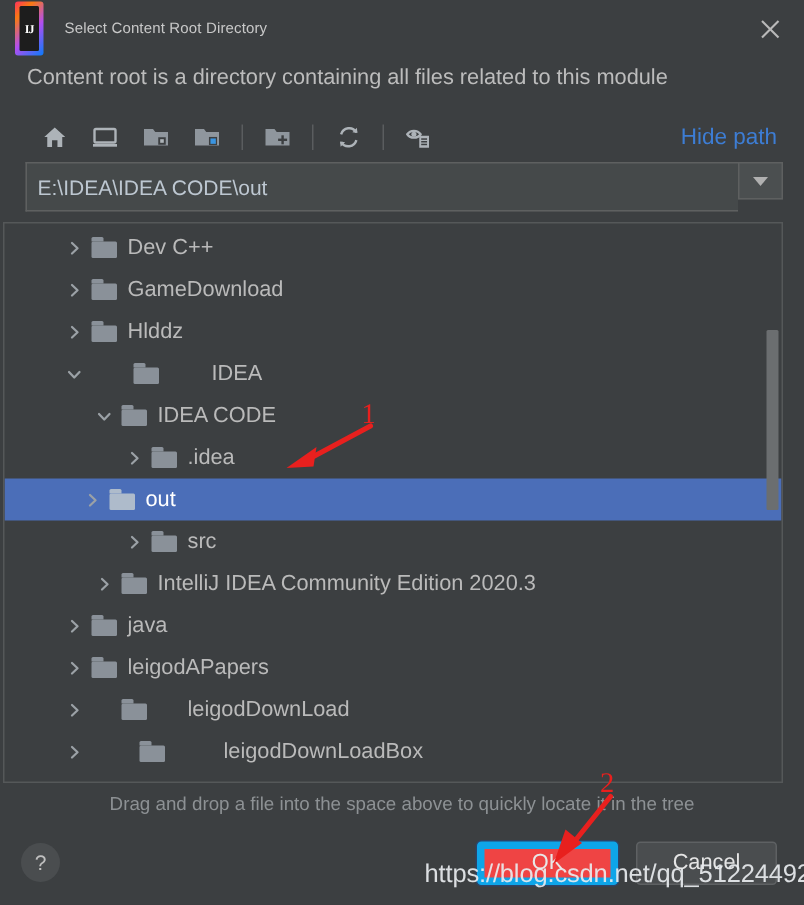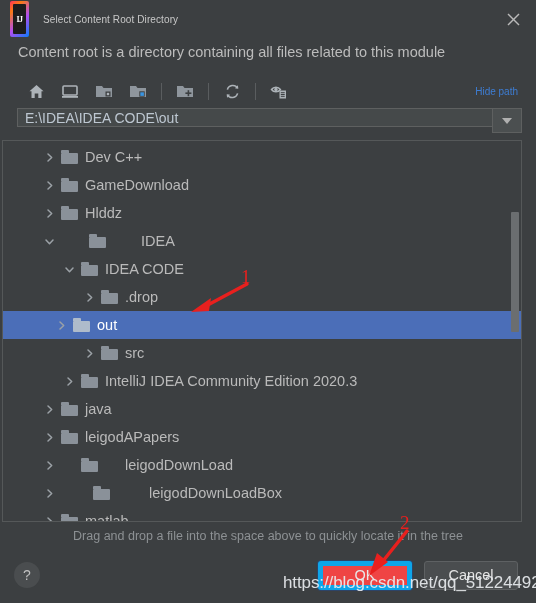--- a/index.html
+++ b/index.html
@@ -109,35 +109,35 @@
   .tb-sep {
     width: 1px;
     height: 17px;
     background: #5a5d5f;
     margin: 0 9px 0 3px;
     flex: 0 0 1px;
   }
   .hide-path {
     margin-left: auto;
     color: #3d7dd4;
-    font-size: 10px;
+    font-size: 15px;
     cursor: pointer;
     padding-right: 4px;
   }
 
   
   .pathrow {
     flex: 0 0 auto;
     padding: 0 14px 0 17px;
     display: flex;
     margin-bottom: 7px;
   }
   .path-field {
     flex: 1 1 auto;
-    height: 19px;
+    height: 33px;
     background: #45494a;
     border: 1px solid #5e6060;
     border-right: none;
     display: flex;
     align-items: center;
     padding-left: 7px;
     font-size: 14px;
     color: #bdc7d1;
     box-sizing: border-box;
   }
@@ -473,21 +473,21 @@
         <div class="row" style="padding-left: 78px;">
           <span class="chev">
             <svg width="11" height="11" viewBox="0 0 11 11">
               <path d="M4 2 L7.7 5.5 L4 9" fill="none" stroke="#9ba1a6" stroke-width="1.5" stroke-linecap="round" stroke-linejoin="round"></path>
             </svg>
           </span>
           <span class="folder-ic">
             <span class="tab"></span>
             <span class="body"></span>
           </span>
-          <span class="label">.drop</span>
+          <span class="label">.idea</span>
         </div>
         <div class="row selected" style="padding-left: 50px;">
           <span class="chev">
             <svg width="11" height="11" viewBox="0 0 11 11">
               <path d="M4 2 L7.7 5.5 L4 9" fill="none" stroke="#9ba1a6" stroke-width="1.5" stroke-linecap="round" stroke-linejoin="round"></path>
             </svg>
           </span>
           <span class="folder-ic">
             <span class="tab"></span>
             <span class="body"></span>

